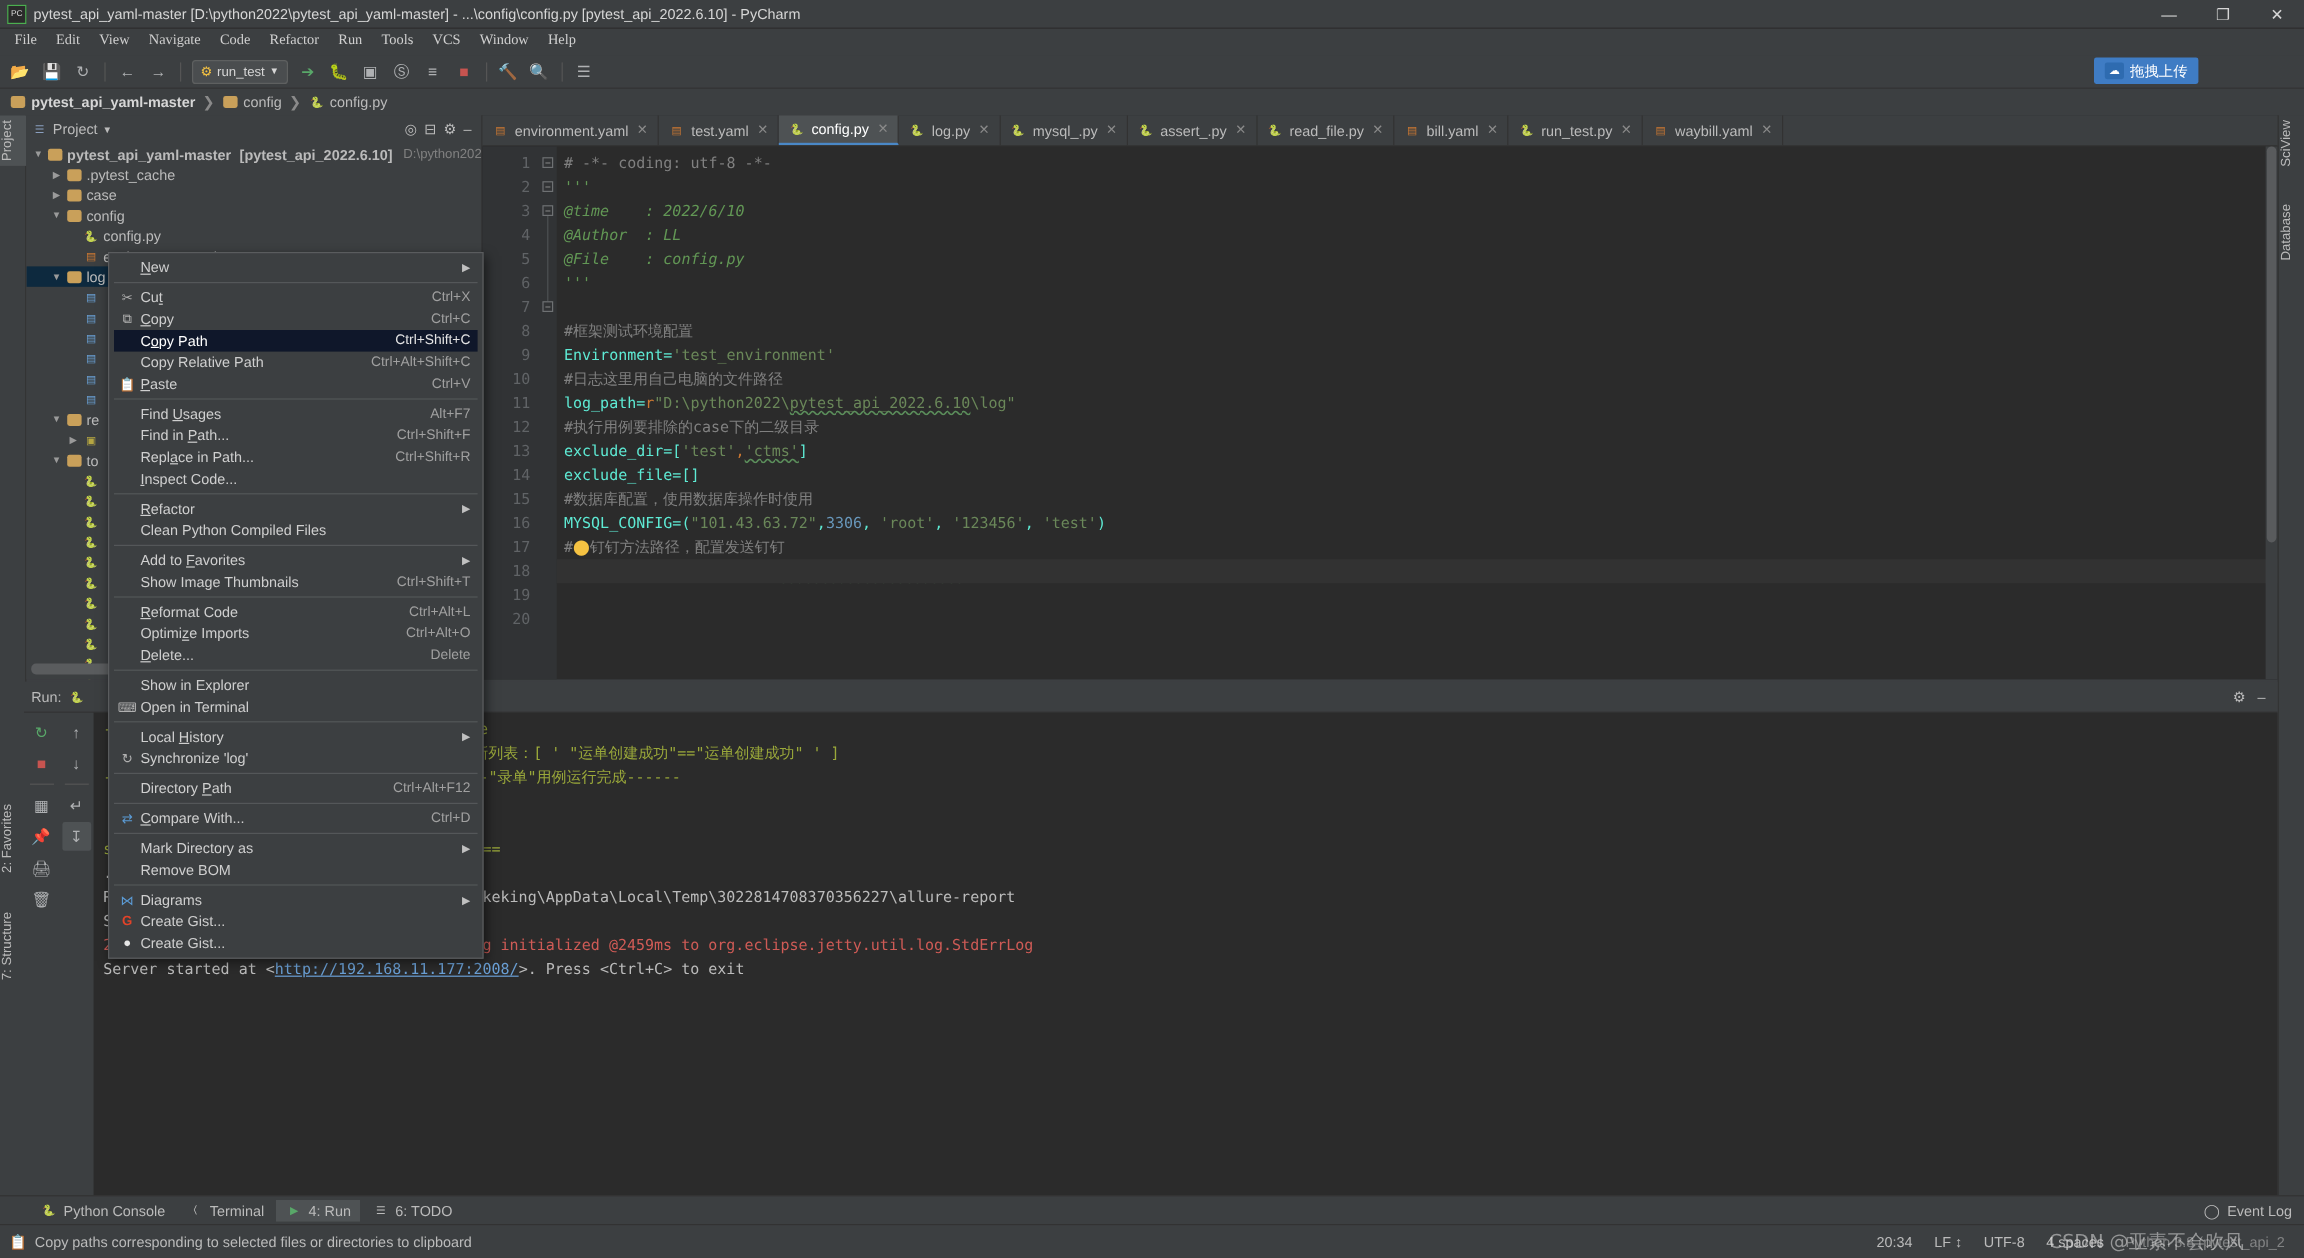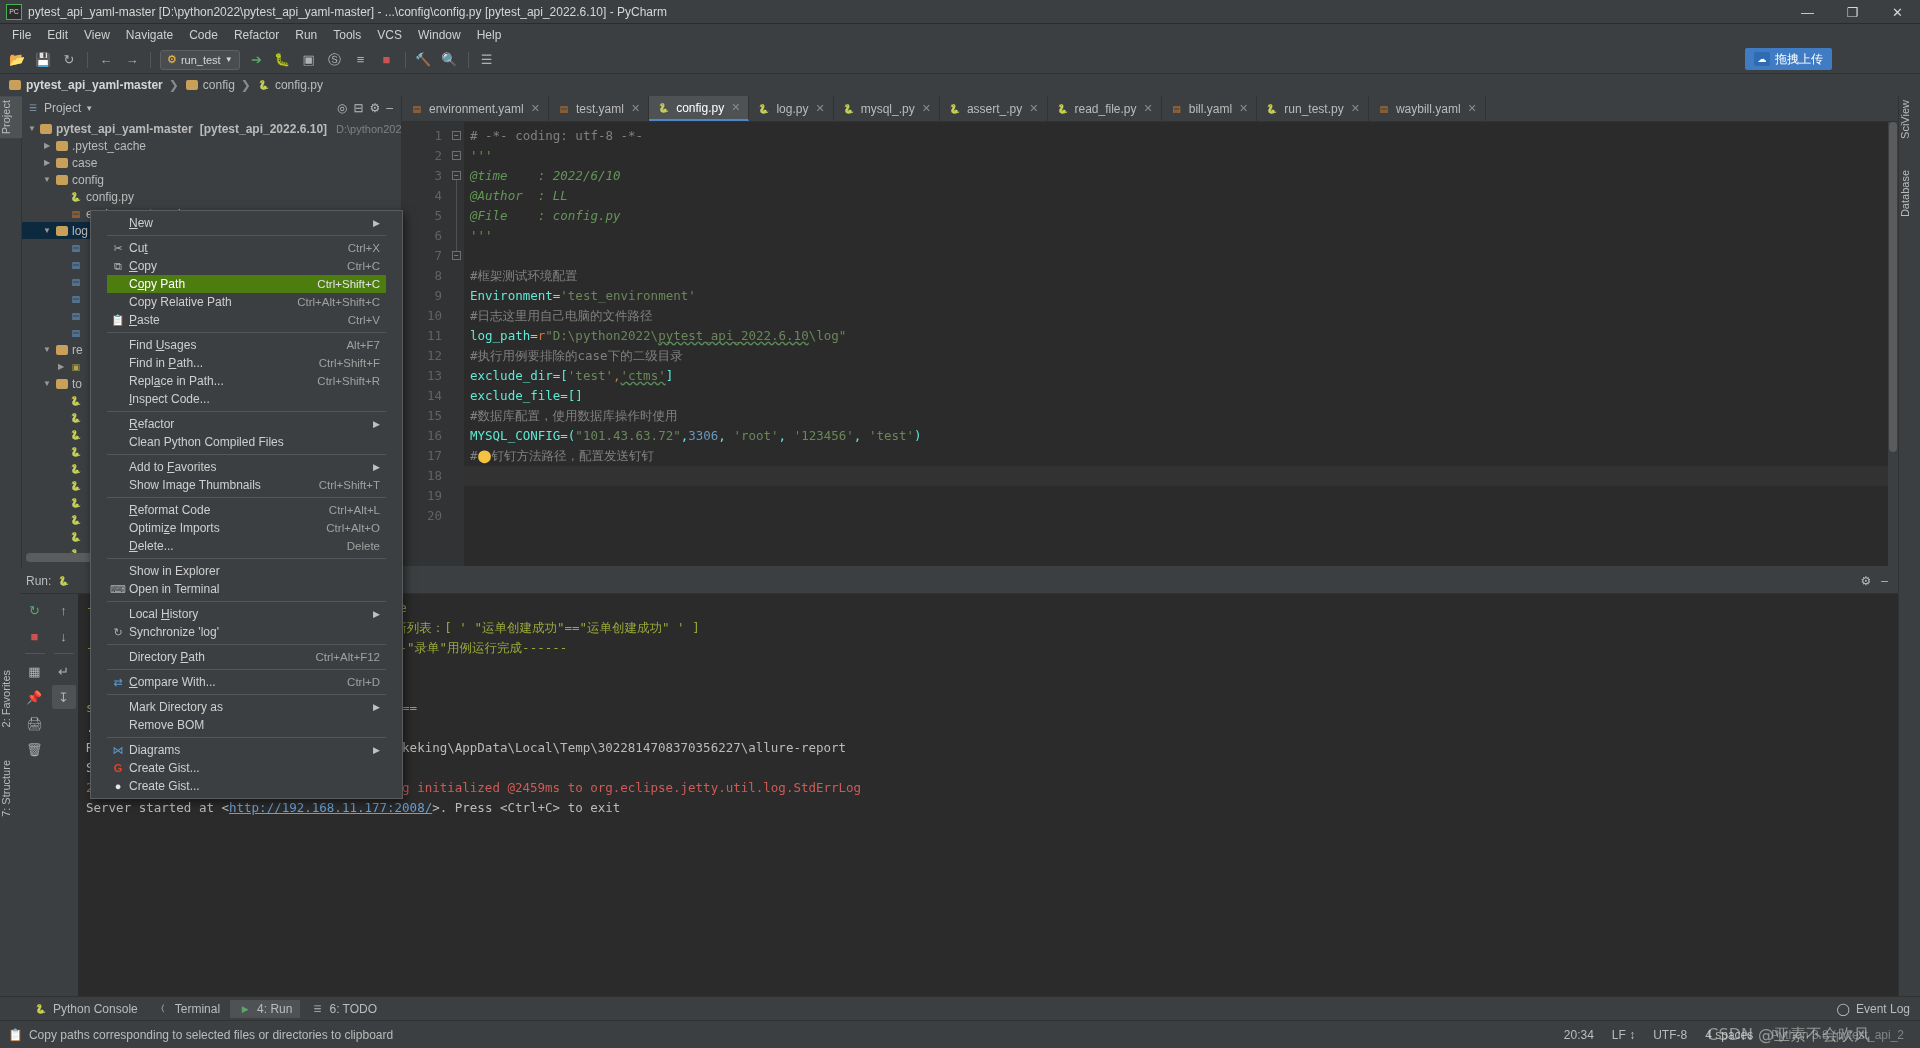--- a/index.html
+++ b/index.html
@@ -31,21 +31,21 @@
   .title-text { font-size: 12px; color: #d6d6d6; white-space: nowrap; }
   .win-btns { position: absolute; right: 0; top: 0; height: 24px; display: flex; }
   .win-btn {
     width: 45px; height: 24px; display: flex; align-items: center; justify-content: center;
     color: #d6d6d6; font-size: 13px;
   }
 
   
   .menubar {
     position: absolute; top: 24px; left: 0; width: 1920px; height: 22px;
-    background: #3c3f41; display: flex; align-items: center; padding-left: 4px;
+    background: #3c3f41; display: flex; padding-left: 4px; font-family: Liberation Serif, serif;
   }
   .menubar-item {
     padding: 2px 8px; font-size: 12px; color: #cfcfcf; white-space: nowrap;
   }
 
   
   .toolbar {
     position: absolute; top: 46px; left: 0; width: 1920px; height: 28px;
     background: #3c3f41; display: flex; align-items: center; padding-left: 4px;
     border-bottom: 1px solid #323232;
@@ -224,27 +224,27 @@
     font-size: 12px; color: #bbbbbb; border-top: 1px solid #323232;
   }
   .sb-left { display:flex; align-items:center; gap:6px;}
   .sb-right { margin-left:auto; display:flex; align-items:center; gap:18px; padding-right: 8px;}
 
   
   .ctx-menu {
     position: absolute; left: 90px; top: 210px; width: 313px;
     background: #3c3f41; border: 1px solid #5a5c5e;
     box-shadow: 2px 3px 9px rgba(0,0,0,.55);
-    padding: 3px 16px; z-index: 60; font-size: 12px;
+    padding: 3px 4px; z-index: 60; font-size: 12px;
   }
   .ctx-item {
     height: 18px; display: flex; align-items: center;
     padding: 0 6px 0 0; color: #cfcfcf; white-space: nowrap;
   }
-  .ctx-item.sel { background: #4d7c0f; color: #ffffff; }
+  .ctx-item.sel { background: #0f172a; color: #ffffff; }
   .ctx-ico {
     width: 22px; flex: 0 0 22px; text-align: center; font-size: 11px; color: #b0b0b0;
   }
   .ctx-label { flex: 1; }
   .ctx-label u { text-decoration: underline; }
   .ctx-short { color: #a0a0a0; font-size: 11.5px; margin-left: 18px; }
   .ctx-item.sel .ctx-short { color: #e4e4e4; }
   .ctx-arrow { margin-left: 10px; font-size: 9px; color: #c0c0c0; }
   .ctx-sep { height: 1px; background: #545759; margin: 3px 0; }
 

